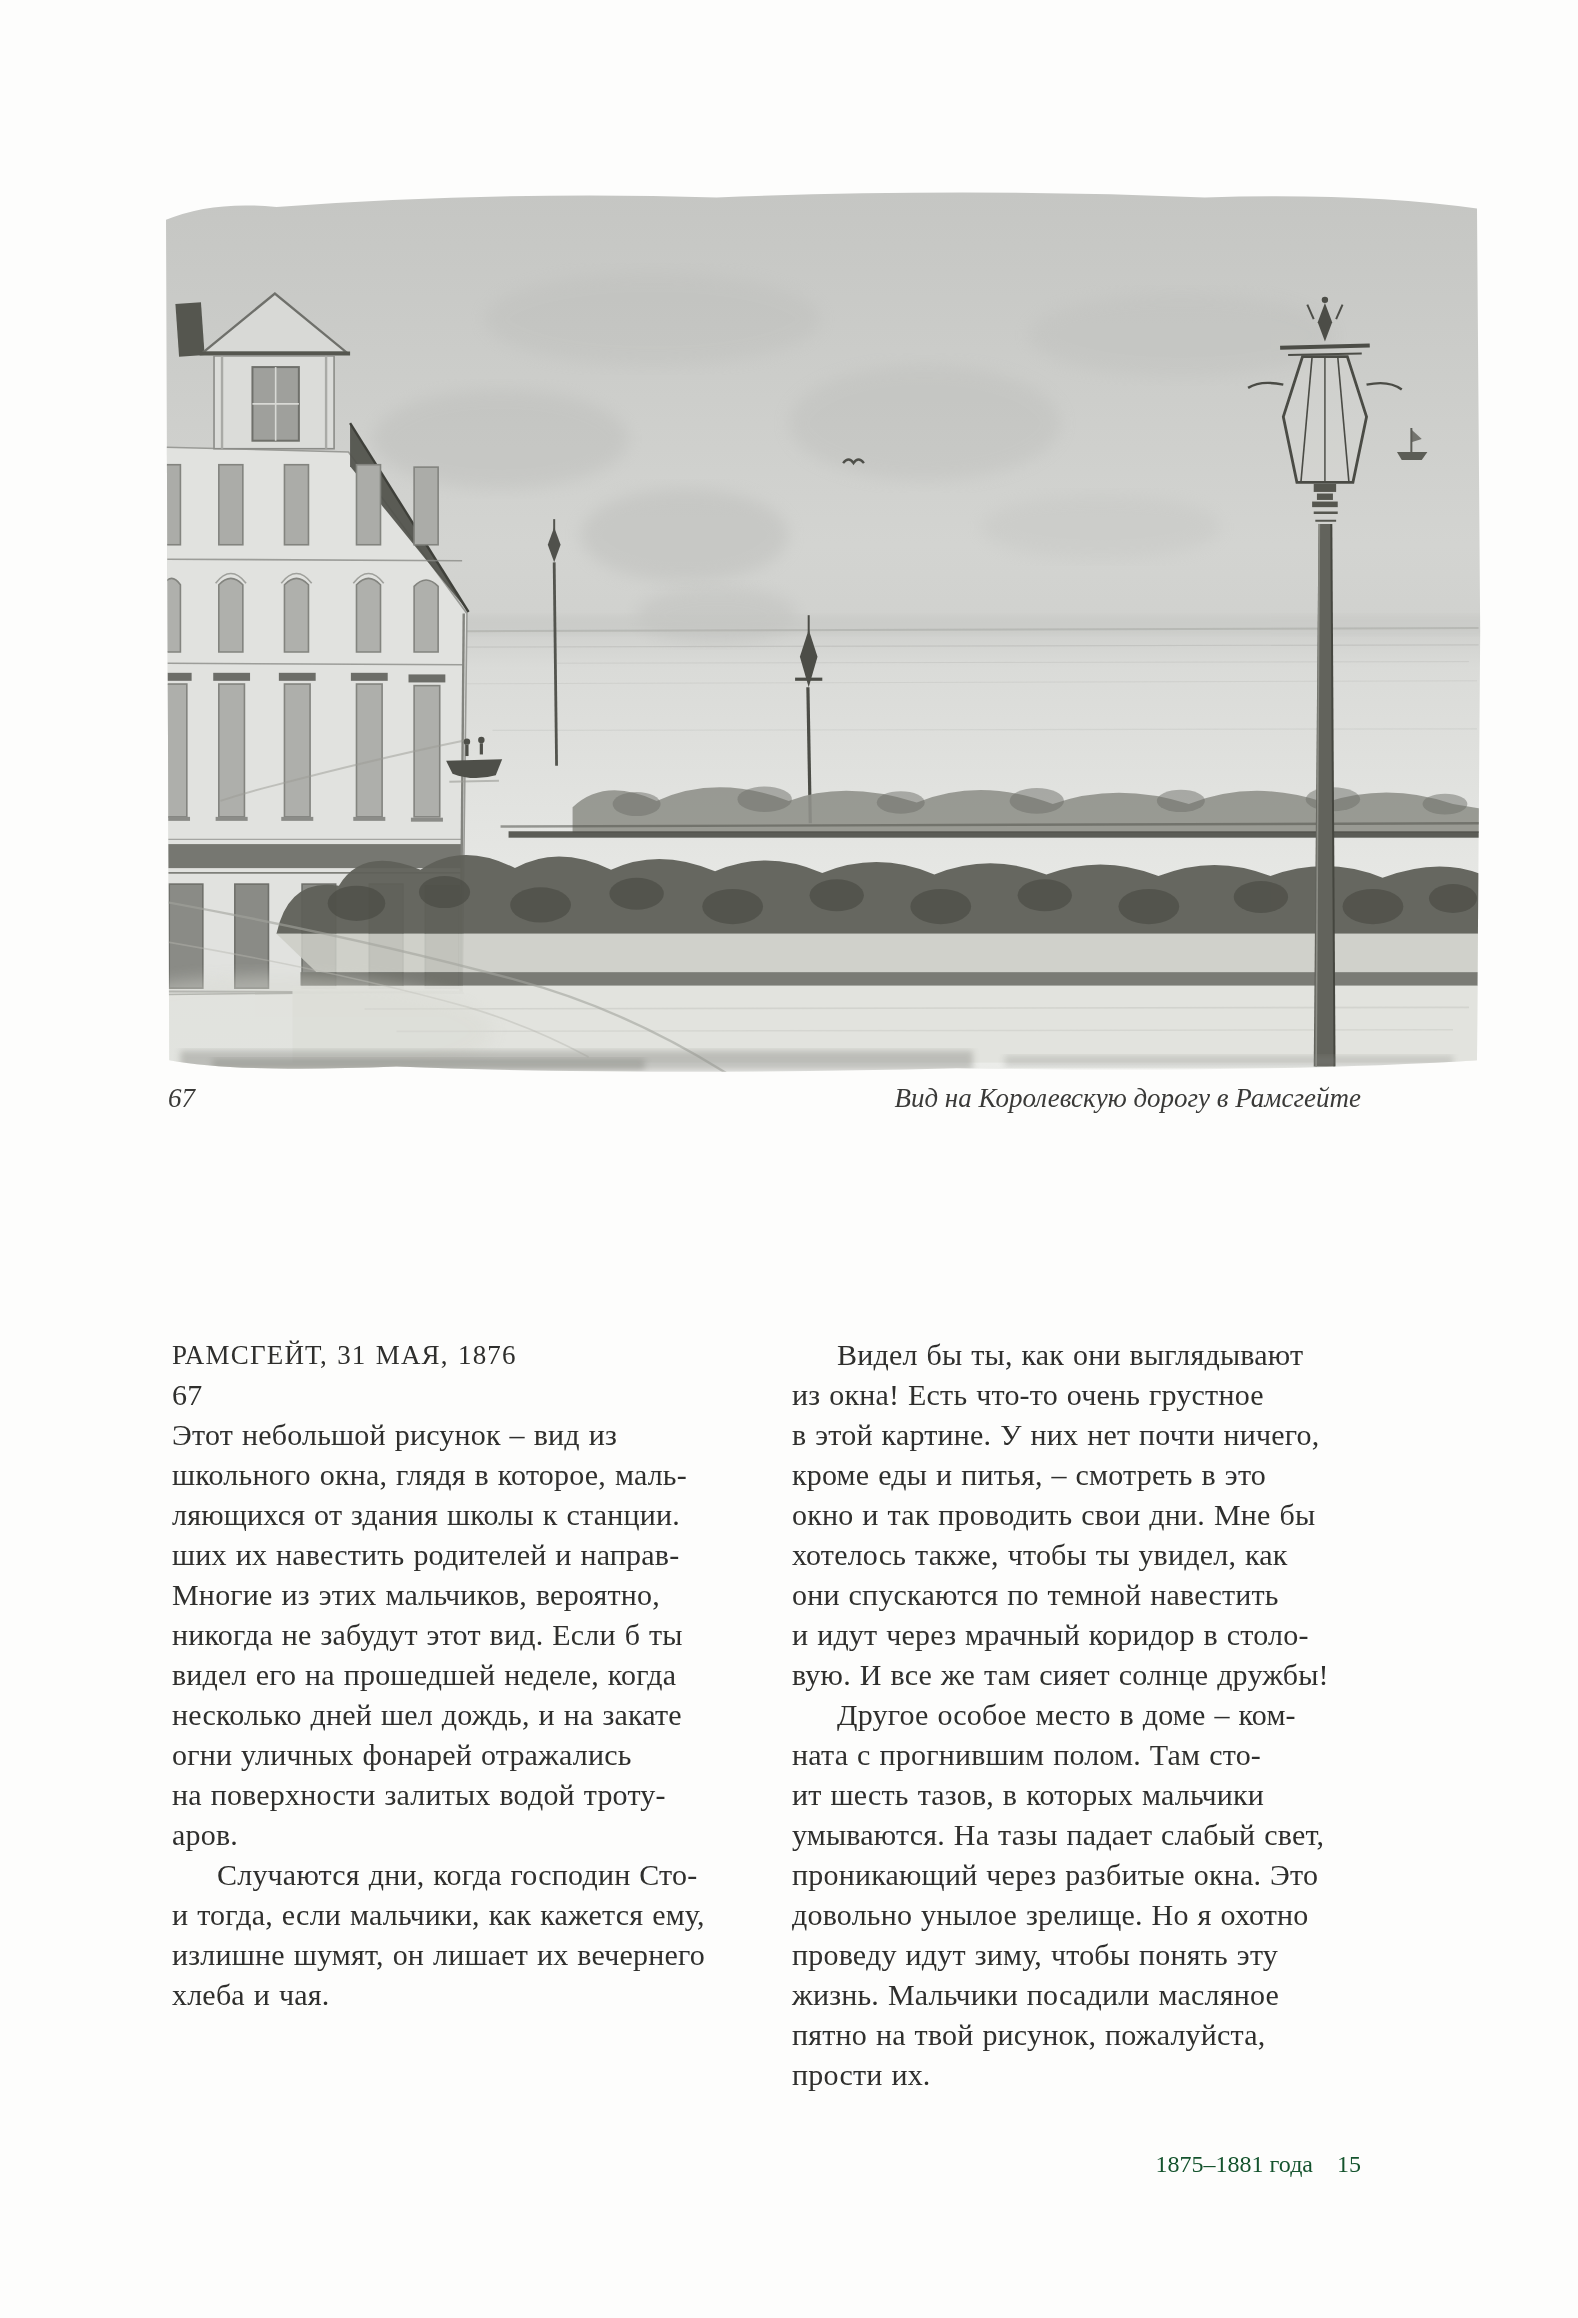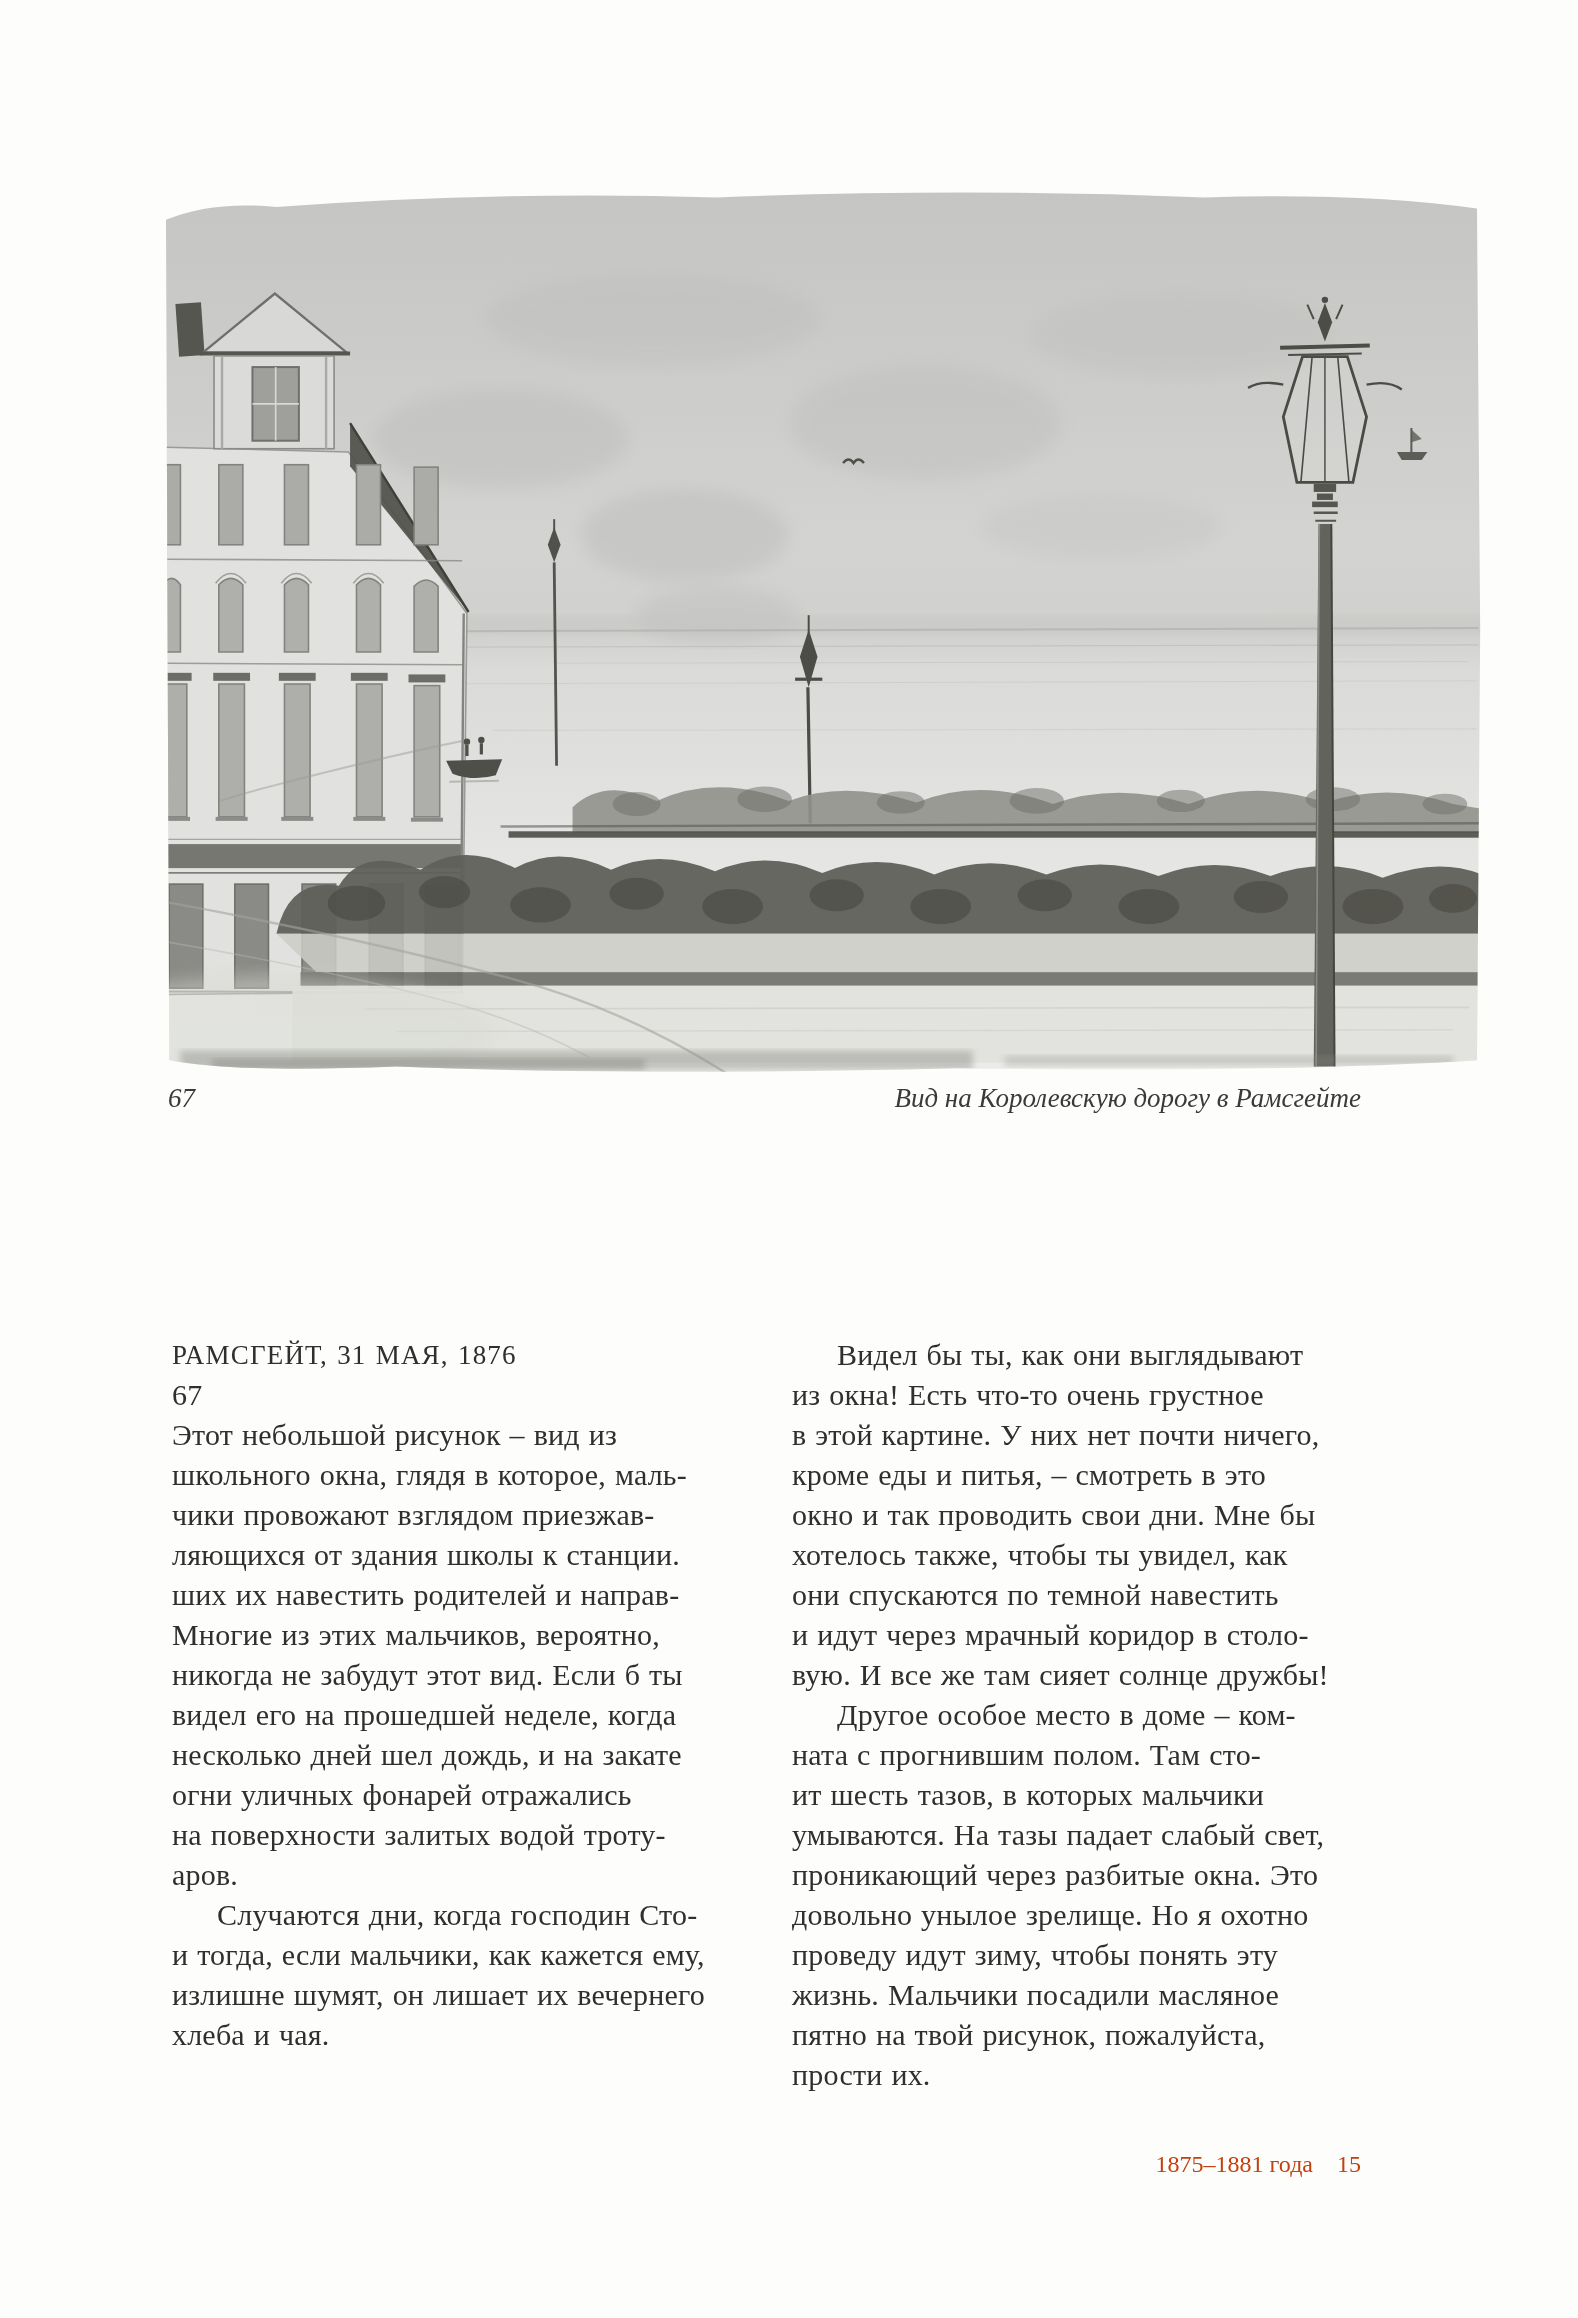--- a/index.html
+++ b/index.html
@@ -35,21 +35,21 @@
     height:40px; line-height:40px;
     font-size:30px; letter-spacing:0.2px; word-spacing:1.2px;
     white-space:nowrap; text-align:left;
   }
   .line.header { font-size:27px; letter-spacing:1.2px; }
   .line.ind { padding-left:45px; }
 
   
   .footer {
     position:absolute; left:168px; top:2149px; width:1193px;
-    text-align:right; font-size:24px; line-height:30px; color:#c2410c;
+    text-align:right; font-size:24px; line-height:30px; color:#14532d;
   }
   .footer .pageno { margin-left:24px; }
 </style>
 </head>
 <body>
 
 <div class="page">
 
   <figure class="art" style="margin:0">
     <svg viewBox="0 0 1662 1122" aria-hidden="true">
@@ -301,21 +301,20 @@
     <span>67</span>
     <span>Вид на Королевскую дорогу в Рамсгейте</span>
   </div>
 
   <div class="columns">
     <div class="col">
         <div class="line header">РАМСГЕЙТ, 31 МАЯ, 1876</div>
         <div class="line">67</div>
         <div class="line">Этот небольшой рисунок – вид из</div>
         <div class="line">школьного окна, глядя в которое, маль-</div>
-        <div class="line">чики провожают взглядом приезжав-</div>
         <div class="line">ляющихся от здания школы к станции.</div>
         <div class="line">ших их навестить родителей и направ-</div>
         <div class="line">Многие из этих мальчиков, вероятно,</div>
         <div class="line">никогда не забудут этот вид. Если б ты</div>
         <div class="line">видел его на прошедшей неделе, когда</div>
         <div class="line">несколько дней шел дождь, и на закате</div>
         <div class="line">огни уличных фонарей отражались</div>
         <div class="line">на поверхности залитых водой троту-</div>
         <div class="line">аров.</div>
         <div class="line ind">Случаются дни, когда господин Сто-</div>

